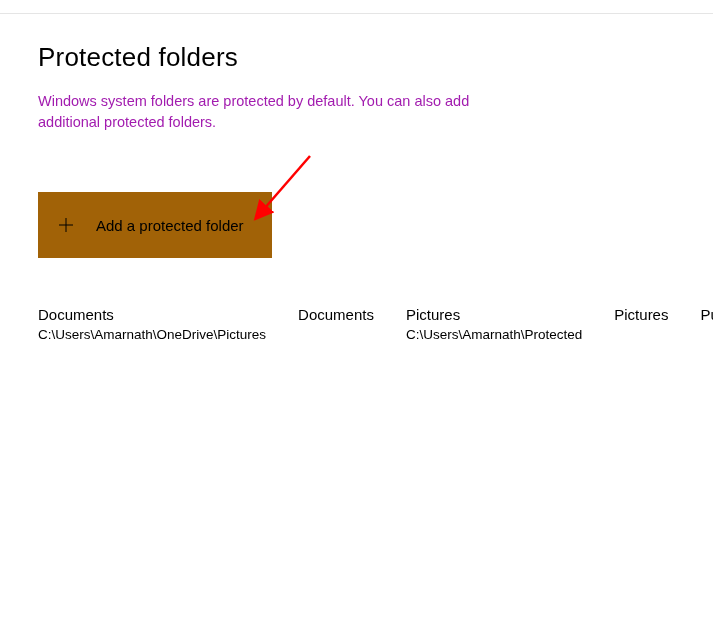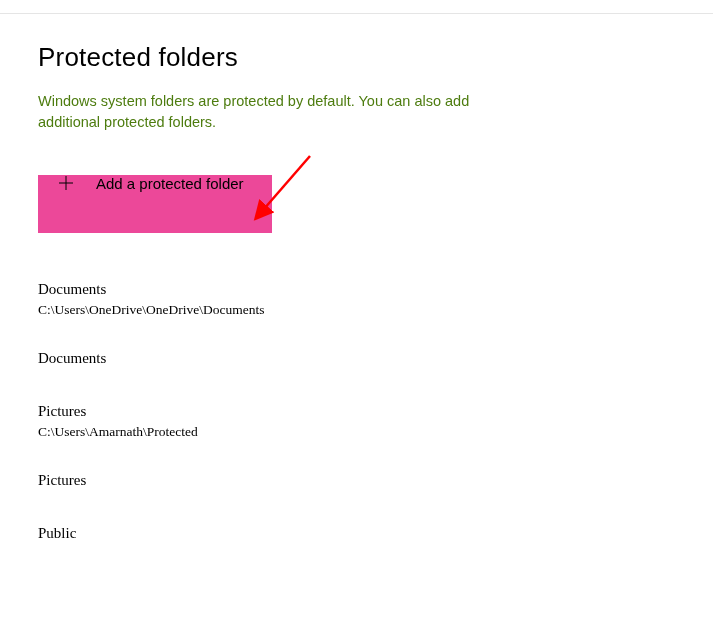--- a/index.html
+++ b/index.html
@@ -28,32 +28,32 @@
     .page-title {
       font-size: 26px;
       font-weight: 400;
       color: #000000;
       margin-bottom: 18px;
       letter-spacing: 0.2px;
     }
     .page-description {
       font-size: 14.5px;
       font-weight: 400;
-      color: #4d7c0f;
+      color: #a21caf;
       line-height: 1.42;
       max-width: 450px;
-      margin-bottom: 43px;
+      margin-bottom: 60px;
     }
     .add-button {
       display: inline-flex;
-      align-items: flex-start;
-      background: #ec4899;
+      align-items: center;
+      background: #a16207;
       border: none;
       padding: 0 28px 0 20px;
-      height: 58px;
+      height: 66px;
       cursor: pointer;
       font-family: inherit;
       margin-bottom: 48px;
     }
     .add-button .icon {
       display: inline-flex;
       align-items: center;
       justify-content: center;
       margin-right: 22px;
     }
@@ -61,23 +61,22 @@
       width: 16px;
       height: 16px;
     }
     .add-button .label {
       font-size: 15px;
       color: #000000;
       font-weight: 400;
     }
     .folder-list {
       display: flex;
-      flex-direction: column;
+      flex-direction: row;
       gap: 32px;
-      font-family: Liberation Serif, serif;
     }
     .folder-item {
       cursor: pointer;
     }
     .folder-name {
       font-size: 15px;
       font-weight: 400;
       color: #000000;
       margin-bottom: 4px;
     }
@@ -108,21 +107,21 @@
         <line x1="8" y1="1" x2="8" y2="15"></line>
         <line x1="1" y1="8" x2="15" y2="8"></line>
       </svg>
     </span>
     <span class="label">Add a protected folder</span>
   </button>
 
   <div class="folder-list">
     <div class="folder-item">
       <div class="folder-name">Documents</div>
-      <div class="folder-path">C:\Users\OneDrive\OneDrive\Documents</div>
+      <div class="folder-path">C:\Users\Amarnath\OneDrive\Pictures</div>
     </div>
     <div class="folder-item">
       <div class="folder-name">Documents</div>
     </div>
     <div class="folder-item">
       <div class="folder-name">Pictures</div>
       <div class="folder-path">C:\Users\Amarnath\Protected</div>
     </div>
     <div class="folder-item">
       <div class="folder-name">Pictures</div>

